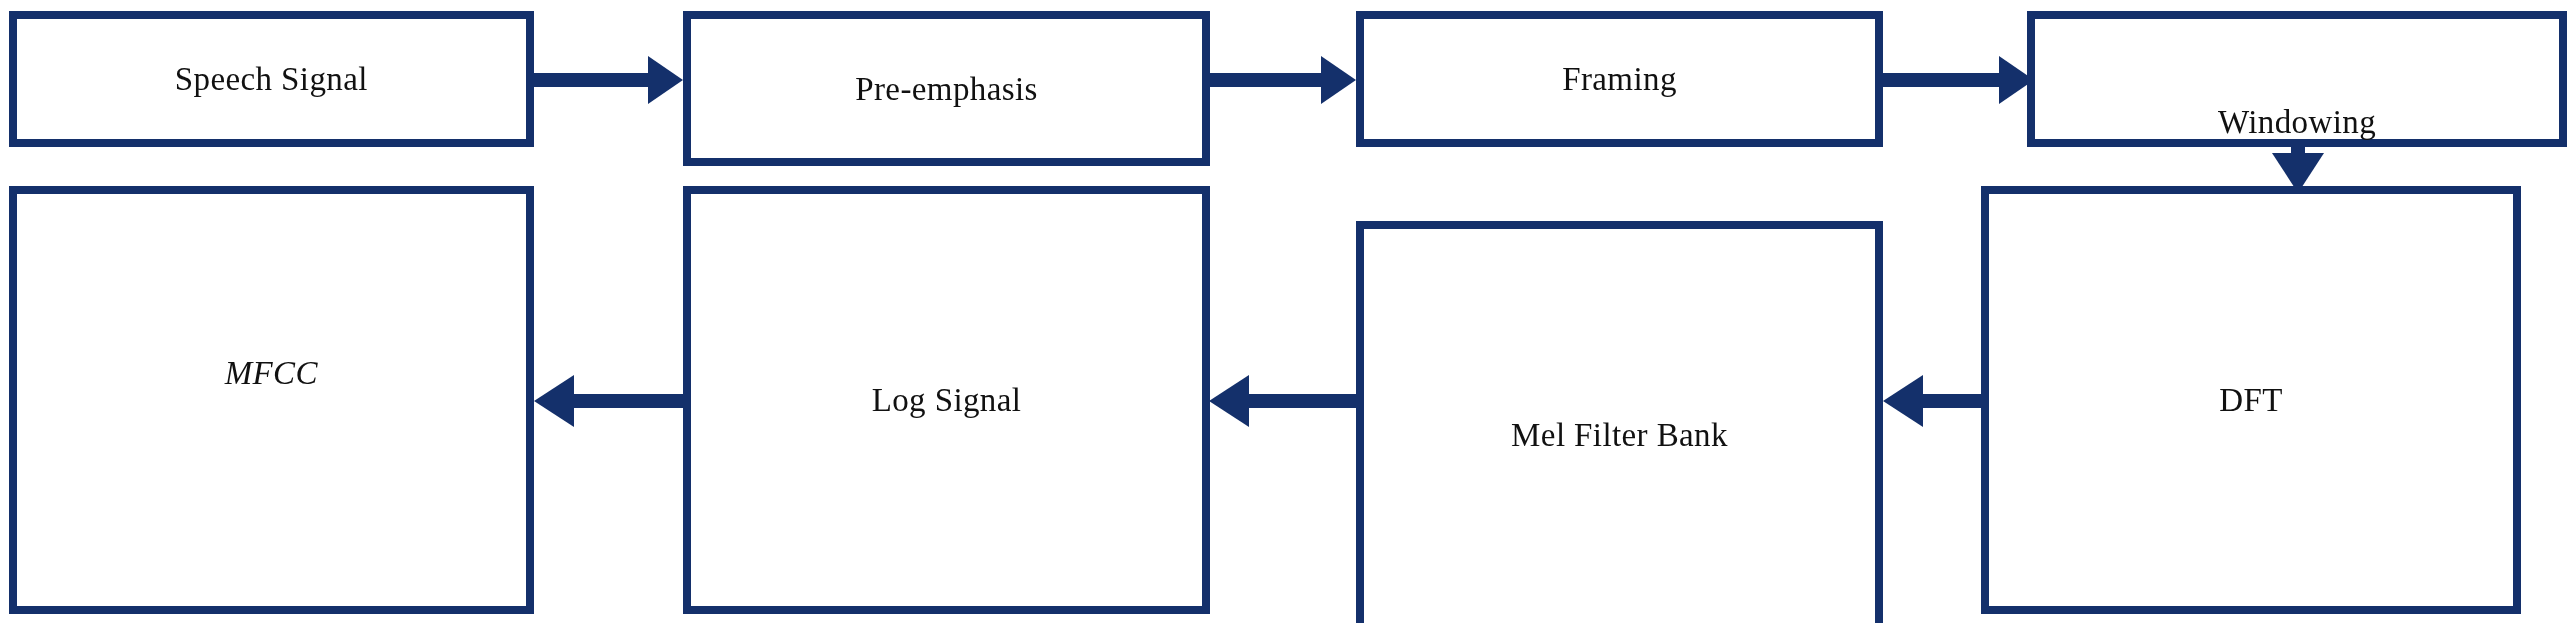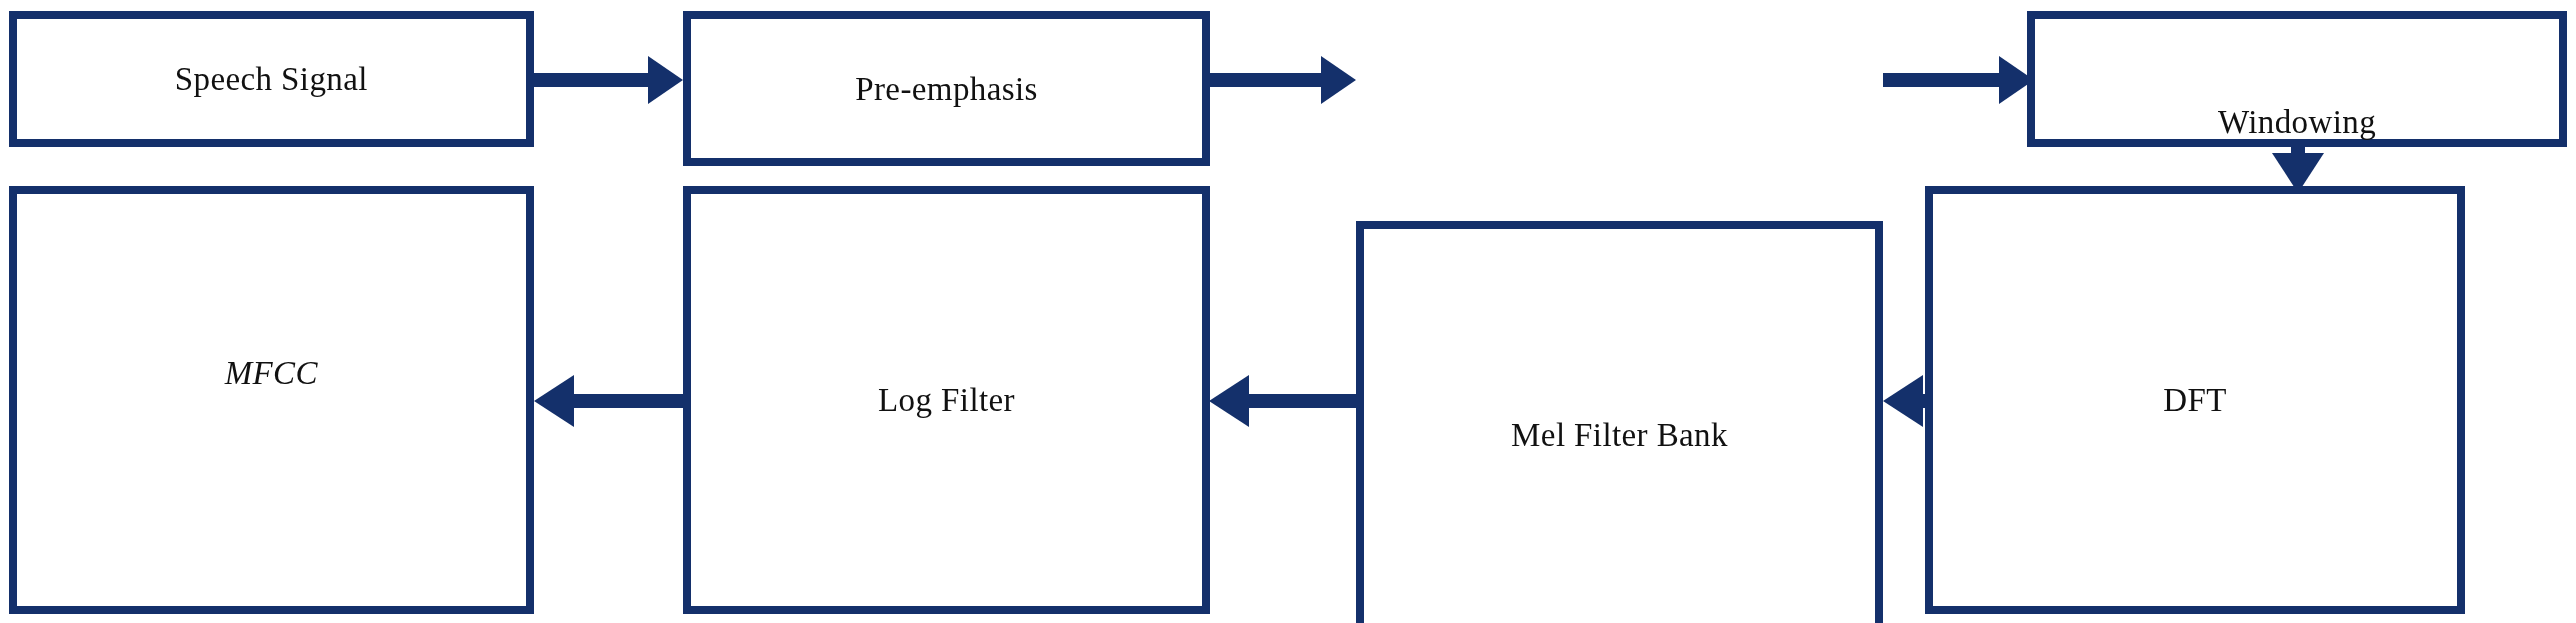--- a/index.html
+++ b/index.html
@@ -134,20 +134,23 @@
 
   <div class="node" style="left:683px; top:11.4px; width:527px; height:155px;">
     <span class="label">Pre-emphasis</span>
   </div>
 
   <div class="arrow right" style="left:1209px; top:53px; width:147px; height:53px;">
     <span class="shaft" style="width:113px;"></span>
     <span class="head"></span>
   </div>
 
+  <div class="node" style="left:1356px; top:11.4px; width:527px; height:136px;">
+    <span class="label">Framing</span>
+  </div>
 
   <div class="arrow right" style="left:1883px; top:53px; width:151px; height:53px;">
     <span class="shaft" style="width:118px;"></span>
     <span class="head"></span>
   </div>
 
   <div class="node" style="left:2027px; top:11.4px; width:540px; height:136px;justify-content:flex-end;">
     <span class="label">Windowing</span>
   </div>
 
@@ -161,35 +164,35 @@
       <span class="ln">MFCC</span>
     </span>
   </div>
 
   <div class="arrow left" style="left:534px; top:374px; width:149px; height:54px;">
     <span class="shaft" style="width:112px;"></span>
     <span class="head"></span>
   </div>
 
   <div class="node" style="left:683px; top:186px; width:527px; height:428px;">
-    <span class="label">Log Filter</span>
+    <span class="label">Log Signal</span>
   </div>
 
   <div class="arrow left" style="left:1209px; top:374px; width:147px; height:54px;">
     <span class="shaft" style="width:110px;"></span>
     <span class="head"></span>
   </div>
 
   <div class="node" style="left:1356px; top:186px; width:527px; height:428px;margin-top:35px;">
     <span class="label">Mel Filter Bank</span>
   </div>
 
   <div class="arrow left" style="left:1883px; top:374px; width:151px; height:54px;">
     <span class="shaft" style="width:114px;"></span>
     <span class="head"></span>
   </div>
 
-  <div class="node" style="left:1925px; top:186px; width:540px; height:428px;">
+  <div class="node" style="left:1981px; top:186px; width:540px; height:428px;">
     <span class="label">DFT</span>
   </div>
 
 </div>
 
 
 </body></html>

